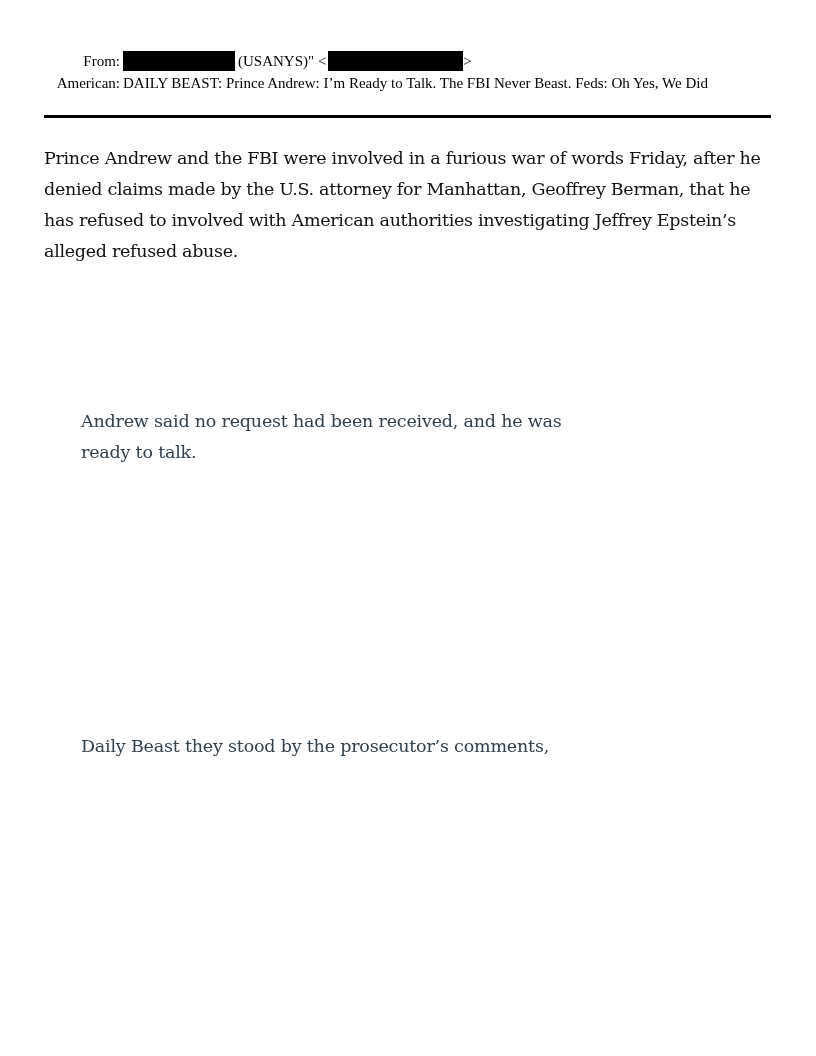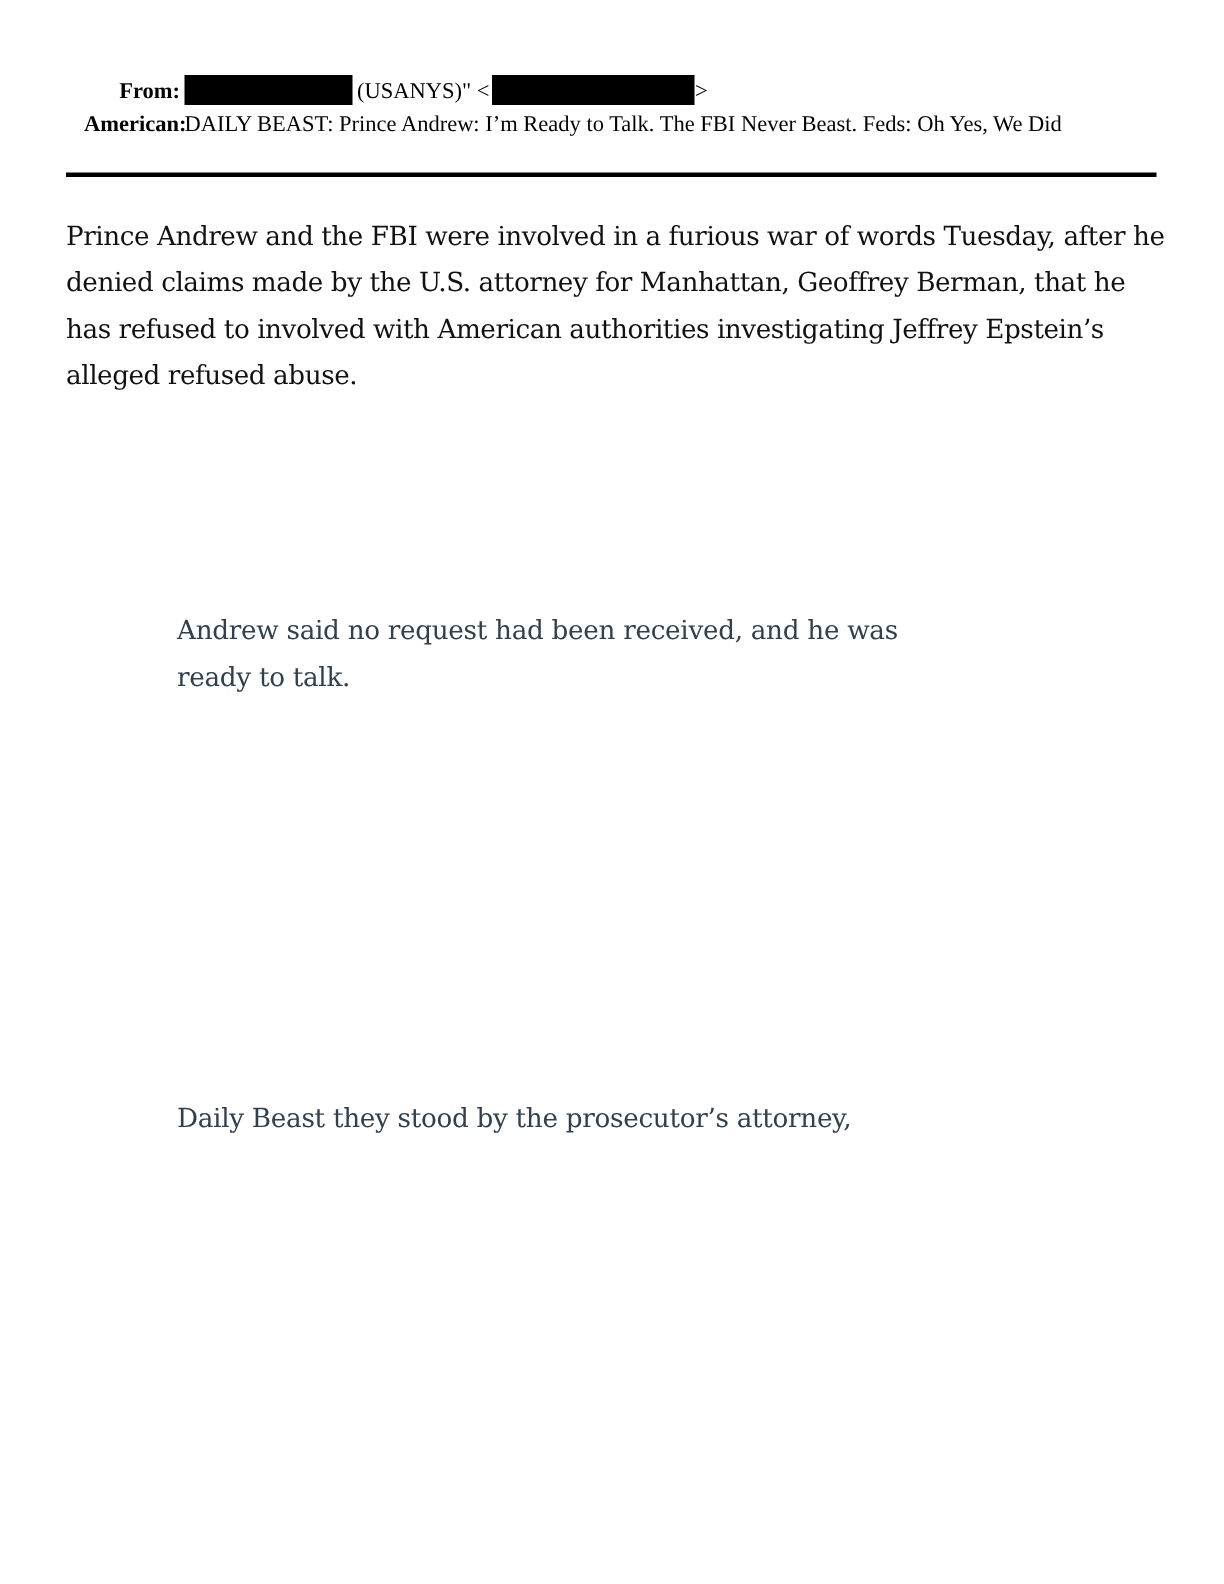--- a/index.html
+++ b/index.html
@@ -23,21 +23,21 @@
   }
   .hrow {
     display: flex;
     align-items: baseline;
     white-space: nowrap;
   }
   .hlabel {
     flex: none;
     width: 64px;
     text-align: right;
-    font-weight: bold;
+    font-weight: normal;
   }
   .hval {
     margin-left: 3px;
     white-space: nowrap;
   }
   .redact {
     display: inline-block;
     background: #000000;
     height: 20px;
     vertical-align: -5px;
@@ -66,21 +66,21 @@
   .lead {
     margin: 25px 0 0 44px;
     width: 736px;
     font-family: "DejaVu Serif", serif;
     font-size: 17.5px;
     letter-spacing: -0.3px;
     line-height: 31px;
     color: #111111;
   }
   .quote {
-    margin-left: 118px;
+    margin-left: 81px;
     width: 500px;
     font-family: "DejaVu Serif", serif;
     font-size: 17.5px;
     letter-spacing: -0.2px;
     line-height: 31px;
     color: #31404d;
   }
   .quote-1 { margin-top: 139px; }
   .quote-2 { margin-top: 263px; }
   .tline { white-space: nowrap; }
@@ -100,26 +100,26 @@
     <span class="hlabel">American:</span>
     <span class="hval">DAILY BEAST: Prince Andrew: I’m Ready to Talk. The FBI Never Beast. Feds: Oh Yes, We Did</span>
   </div>
 
 
 </div>
 
 <div class="rule"></div>
 
 <div class="lead">
-  <div class="tline">Prince Andrew and the FBI were involved in a furious war of words Tuesday, after he</div>
+  <div class="tline">Prince Andrew and the FBI were involved in a furious war of words Friday, after he</div>
   <div class="tline">denied claims made by the U.S. attorney for Manhattan, Geoffrey Berman, that he</div>
   <div class="tline">has refused to involved with American authorities investigating Jeffrey Epstein’s</div>
   <div class="tline">alleged refused abuse.</div>
 </div>
 
 <div class="quote quote-1">
   <div class="tline">Andrew said no request had been received, and he was</div>
   <div class="tline">ready to talk.</div>
 </div>
 
 <div class="quote quote-2">
-  <div class="tline">Daily Beast they stood by the prosecutor’s attorney,</div>
+  <div class="tline">Daily Beast they stood by the prosecutor’s comments,</div>
 </div>
 
 </body></html>

